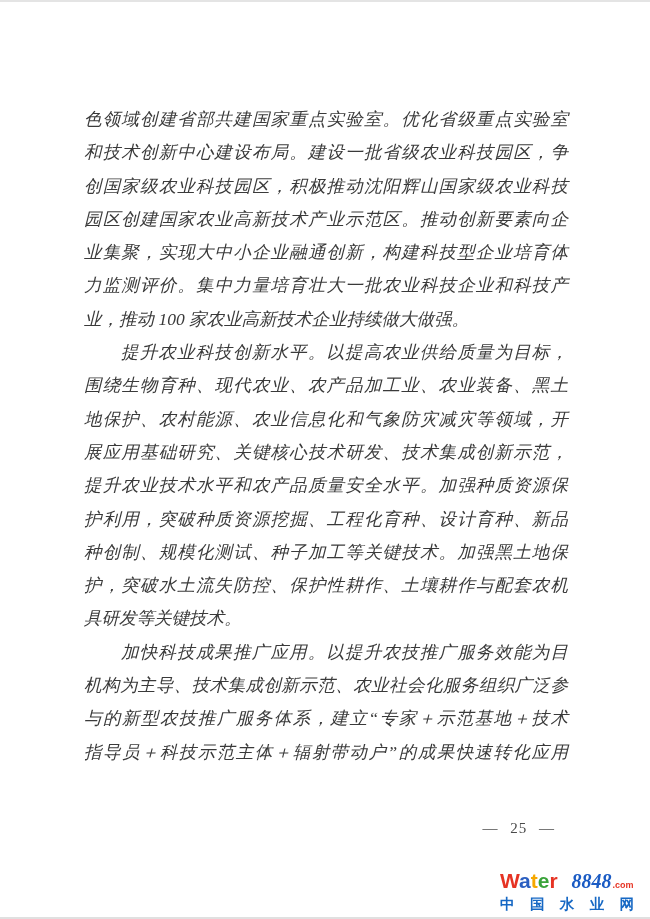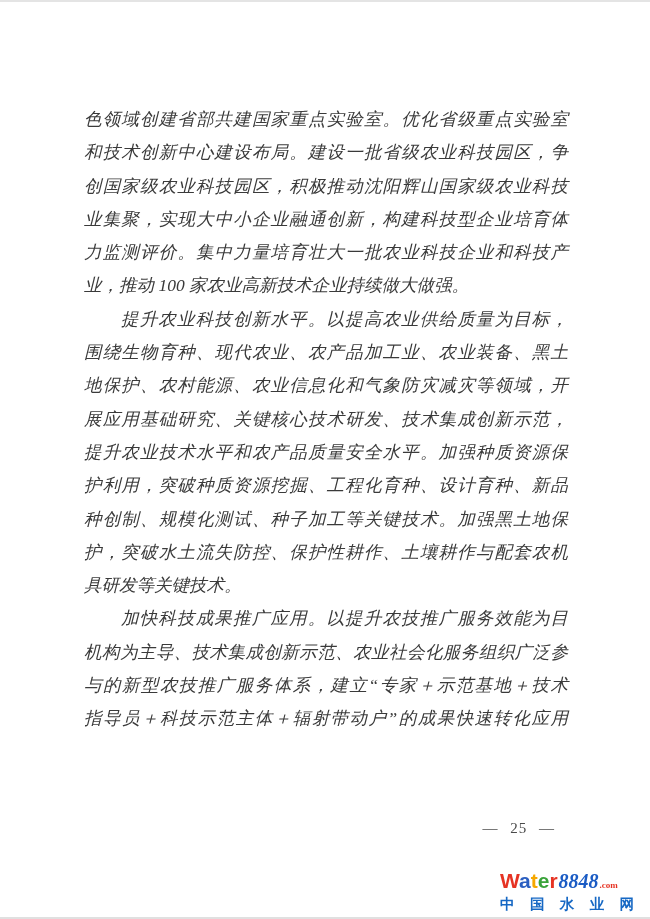--- a/index.html
+++ b/index.html
@@ -73,21 +73,21 @@
     font-family: "Liberation Sans", "DejaVu Sans", sans-serif;
     font-weight: bold;
     font-size: 21px;
     letter-spacing: 0px;
   }
   .brand-number {
     font-family: "Liberation Serif", "DejaVu Serif", serif;
     font-style: italic;
     font-weight: bold;
     font-size: 20px;
-    margin-left: 1px;
+    margin-left: 14px;
   }
   .brand-suffix {
     font-family: "Liberation Sans", "DejaVu Sans", sans-serif;
     font-weight: bold;
     font-size: 9px;
     margin-left: 1px;
   }
   .brand-subtitle {
     font-family: "Liberation Sans", "DejaVu Sans", sans-serif;
     font-weight: bold;
@@ -100,20 +100,21 @@
 </head>
 <body>
 
 <div class="edge-top"></div>
 
 <main class="text-block">
 
   <div class="line">色领域创建省部共建国家重点实验室。优化省级重点实验室</div>
   <div class="line">和技术创新中心建设布局。建设一批省级农业科技园区，争</div>
   <div class="line">创国家级农业科技园区，积极推动沈阳辉山国家级农业科技</div>
+  <div class="line">园区创建国家农业高新技术产业示范区。推动创新要素向企</div>
   <div class="line">业集聚，实现大中小企业融通创新，构建科技型企业培育体</div>
   <div class="line">力监测评价。集中力量培育壮大一批农业科技企业和科技产</div>
   <div class="line end">业，推动 100 家农业高新技术企业持续做大做强。</div>
 
   <div class="line indent">提升农业科技创新水平。以提高农业供给质量为目标，</div>
   <div class="line">围绕生物育种、现代农业、农产品加工业、农业装备、黑土</div>
   <div class="line">地保护、农村能源、农业信息化和气象防灾减灾等领域，开</div>
   <div class="line">展应用基础研究、关键核心技术研发、技术集成创新示范，</div>
   <div class="line">提升农业技术水平和农产品质量安全水平。加强种质资源保</div>
   <div class="line">护利用，突破种质资源挖掘、工程化育种、设计育种、新品</div>
@@ -126,21 +127,21 @@
   <div class="line">与的新型农技推广服务体系，建立“专家＋示范基地＋技术</div>
   <div class="line">指导员＋科技示范主体＋辐射带动户”的成果快速转化应用</div>
 </main>
 
 <div class="page-number">— 25 —</div>
 
 <div class="watermark">
   <div class="brand-line">
     <span class="brand-word"><span style="color: rgb(230, 51, 35);">W</span><span style="color: rgb(43, 95, 193);">a</span><span style="color: rgb(246, 168, 0);">t</span><span style="color: rgb(58, 163, 58);">e</span><span style="color: rgb(230, 51, 35);">r</span></span>
     <span class="brand-number" style="color: rgb(26, 91, 196);">8848</span>
-    <span class="brand-suffix" style="color: rgb(230, 51, 35); font-family: Liberation Serif, serif;">.com</span>
+    <span class="brand-suffix" style="color: rgb(230, 51, 35);">.com</span>
   </div>
   <div class="brand-subtitle" style="color: rgb(22, 104, 196);">
       <span>中</span>
       <span>国</span>
       <span>水</span>
       <span>业</span>
       <span>网</span>
     </div>
 </div>
 

